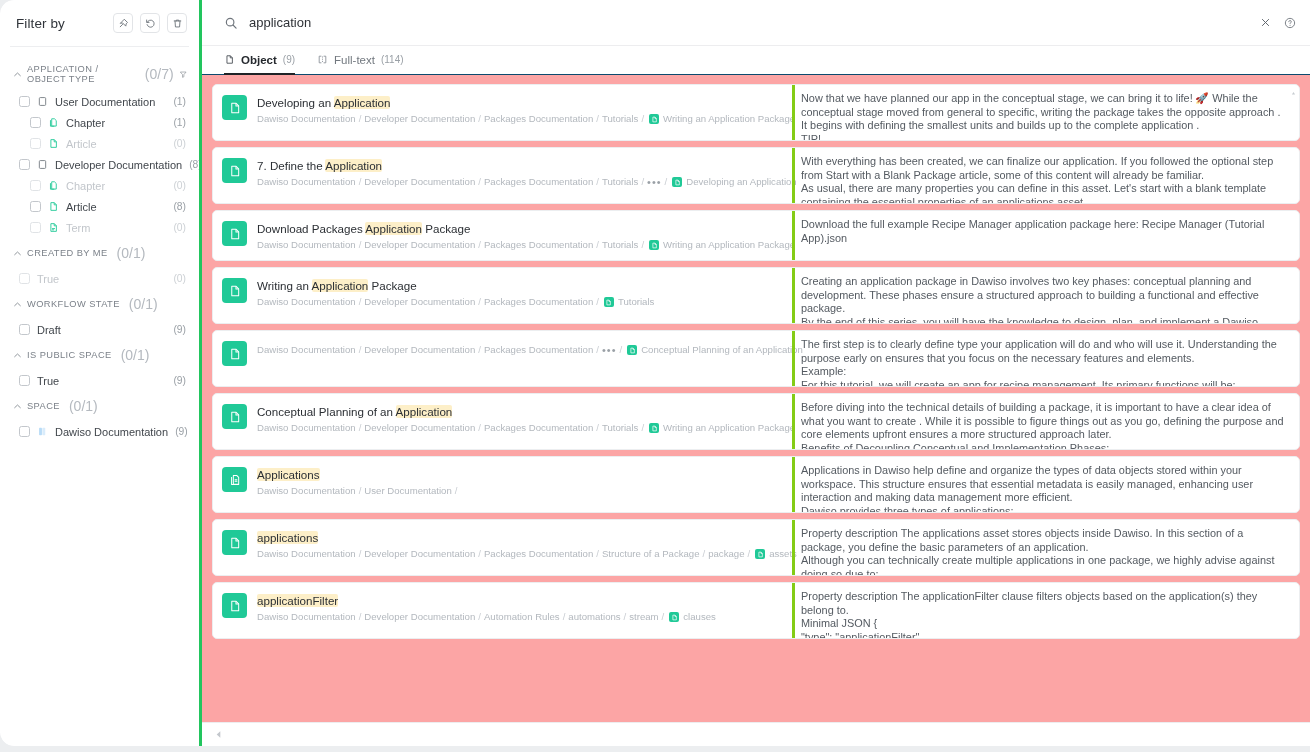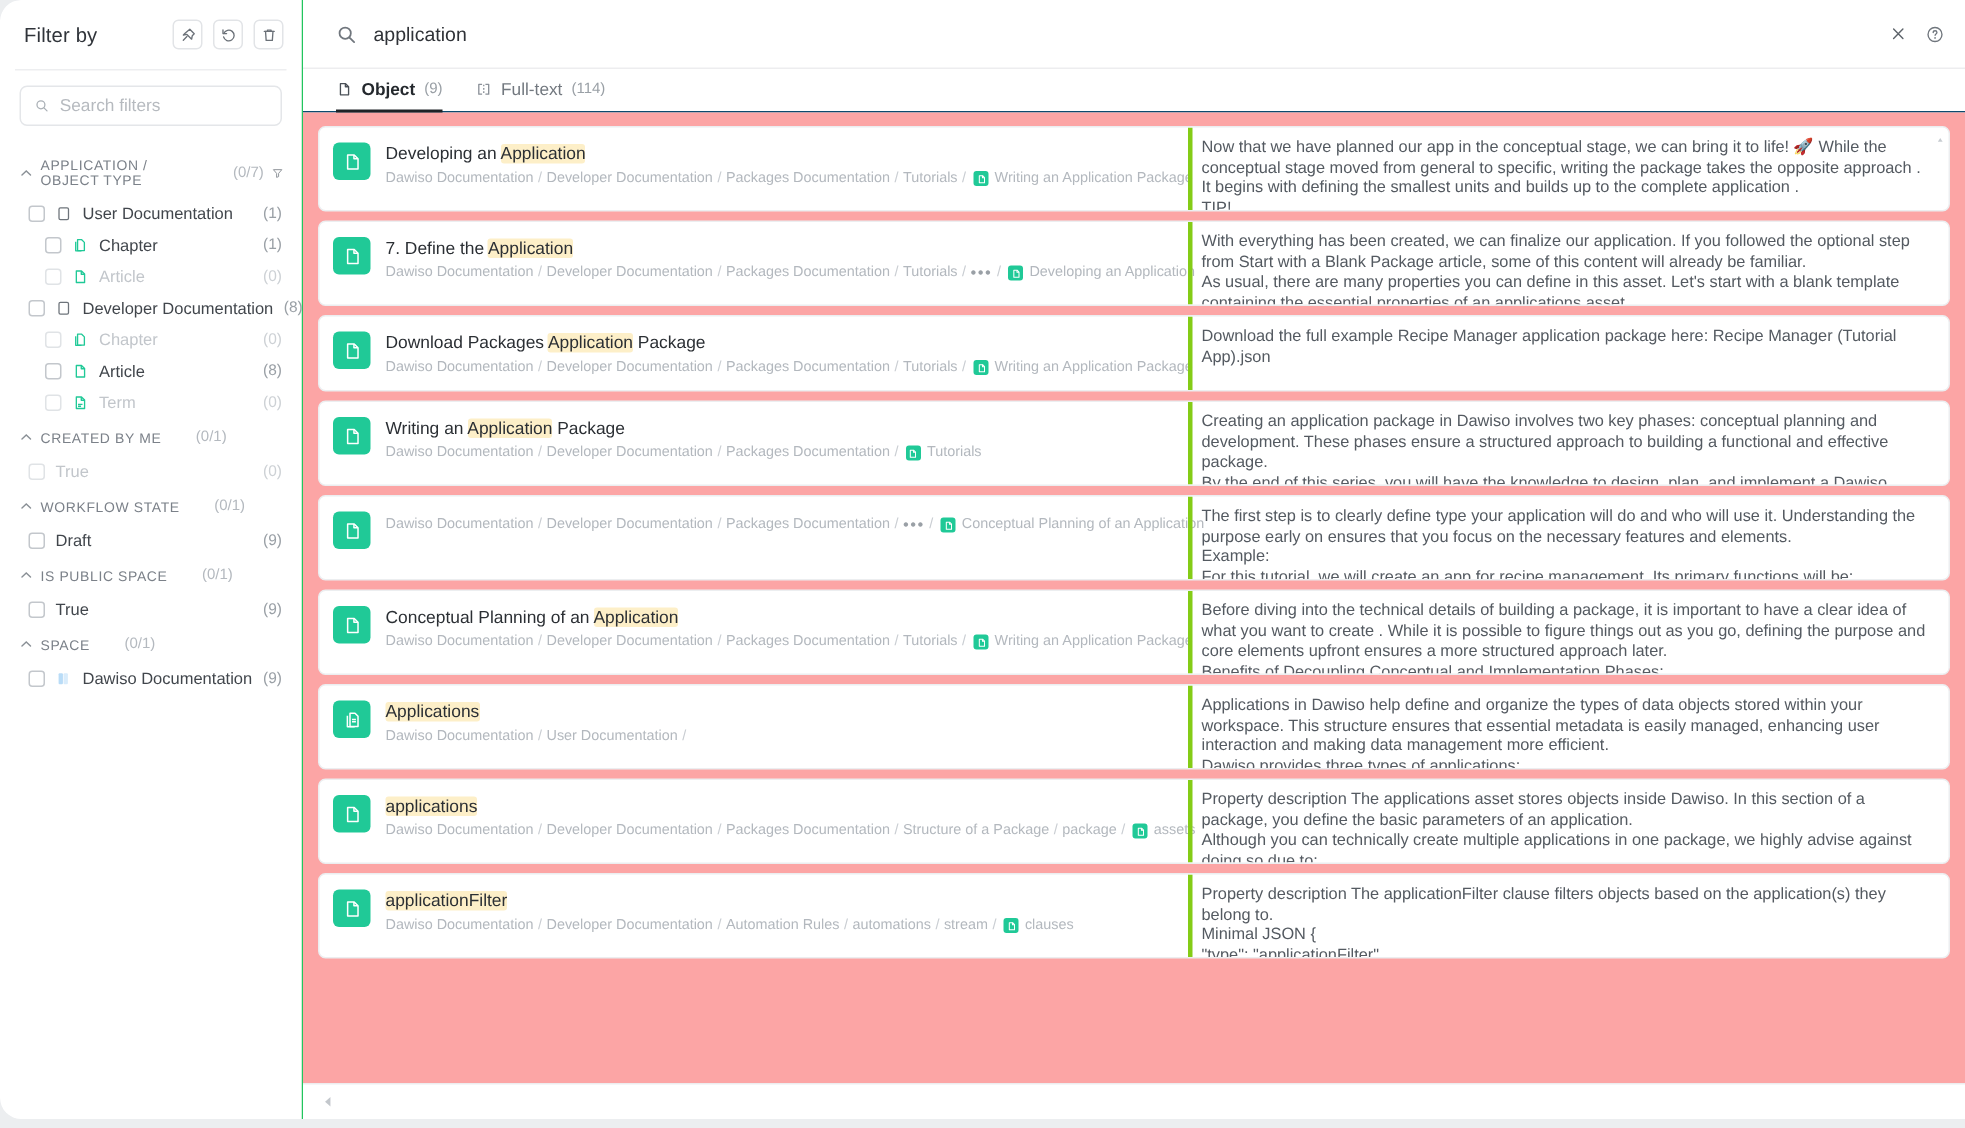--- a/index.html
+++ b/index.html
@@ -23,21 +23,21 @@
   }
   .bottom-strip {
     position: absolute; left: 0; bottom: 0;
     width: 1310px; height: 6px; background: #eceef0;
   }
 
   
   .filter-panel {
     width: 202px; height: 746px;
     background: #ffffff;
-    border-right: 1px solid #22c55e;
+    border-right: 3px solid #22c55e;
     border-radius: 14px 0 0 14px;
     display: flex; flex-direction: column;
     flex: 0 0 202px;
     justify-content: center;
   }
   .fp-header {
     height: 46px;
     display: flex; align-items: center;
     padding: 0 12px 0 16px;
     justify-content: space-between;
@@ -78,21 +78,21 @@
   .group-head {
     display: flex; align-items: center; gap: 5px;
     padding: 7px 12px 7px 13px;
     user-select: none;
   }
   .chev { width: 9px; height: 9px; flex: 0 0 9px; }
   .group-title {
     font-size: 9.3px; letter-spacing: .42px; color: #7b8189;
     text-transform: uppercase; font-weight: 400;
   }
-  .group-count { font-size: 10px; color: #b4b9bf; margin-left: 18px; }
+  .group-count { font-size: 14px; color: #b4b9bf; margin-left: 4px; }
   .group-filter-icon { margin-left: auto; }
 
   .frow {
     display: flex; align-items: center;
     height: 21px;
     padding: 0 13px 0 19px;
     gap: 7px;
     cursor: pointer;
   }
   .frow.indent { padding-left: 30px; }
@@ -246,27 +246,20 @@
           <svg width="11" height="11" viewBox="0 0 16 16" fill="none" stroke="#6b7178" stroke-width="1.3" stroke-linecap="round" stroke-linejoin="round">
             <path d="M3.2 4.3h9.6"></path>
             <path d="M6.2 4.3V3.1h3.6v1.2"></path>
             <path d="M4.4 4.3 5 13h6l.6-8.7"></path>
           </svg>
         </div>
       </div>
     </div>
     <div class="fp-divider"></div>
 
-    <div class="search-filters">
-      <svg width="11" height="11" viewBox="0 0 16 16" fill="none" stroke="#aab0b6" stroke-width="1.4" stroke-linecap="round">
-        <circle cx="7" cy="7" r="4.3"></circle>
-          <path d="M10.3 10.3 13.6 13.6"></path>
-      </svg>
-      <input value="" placeholder="Search filters" style="">
-    </div>
 
     <div class="fp-body" id="fp-body">
         <div class="group-head">
           <svg class="chev" viewBox="0 0 12 12" fill="none" stroke="#8a9096" stroke-width="1.25" stroke-linecap="round">
             <path d="M2.2 7.6 6 4l3.8 3.6"></path>
           </svg>
           <span class="group-title">APPLICATION / OBJECT TYPE</span>
           <span class="group-count">(0/7)</span>
           <svg class="group-filter-icon" width="11" height="11" viewBox="0 0 16 16" fill="none" stroke="#8a9096" stroke-width="1.25" stroke-linejoin="round">
             <path d="M2.5 3.3h11L9.3 8.2v4.2L6.7 13.4V8.2z"></path>

